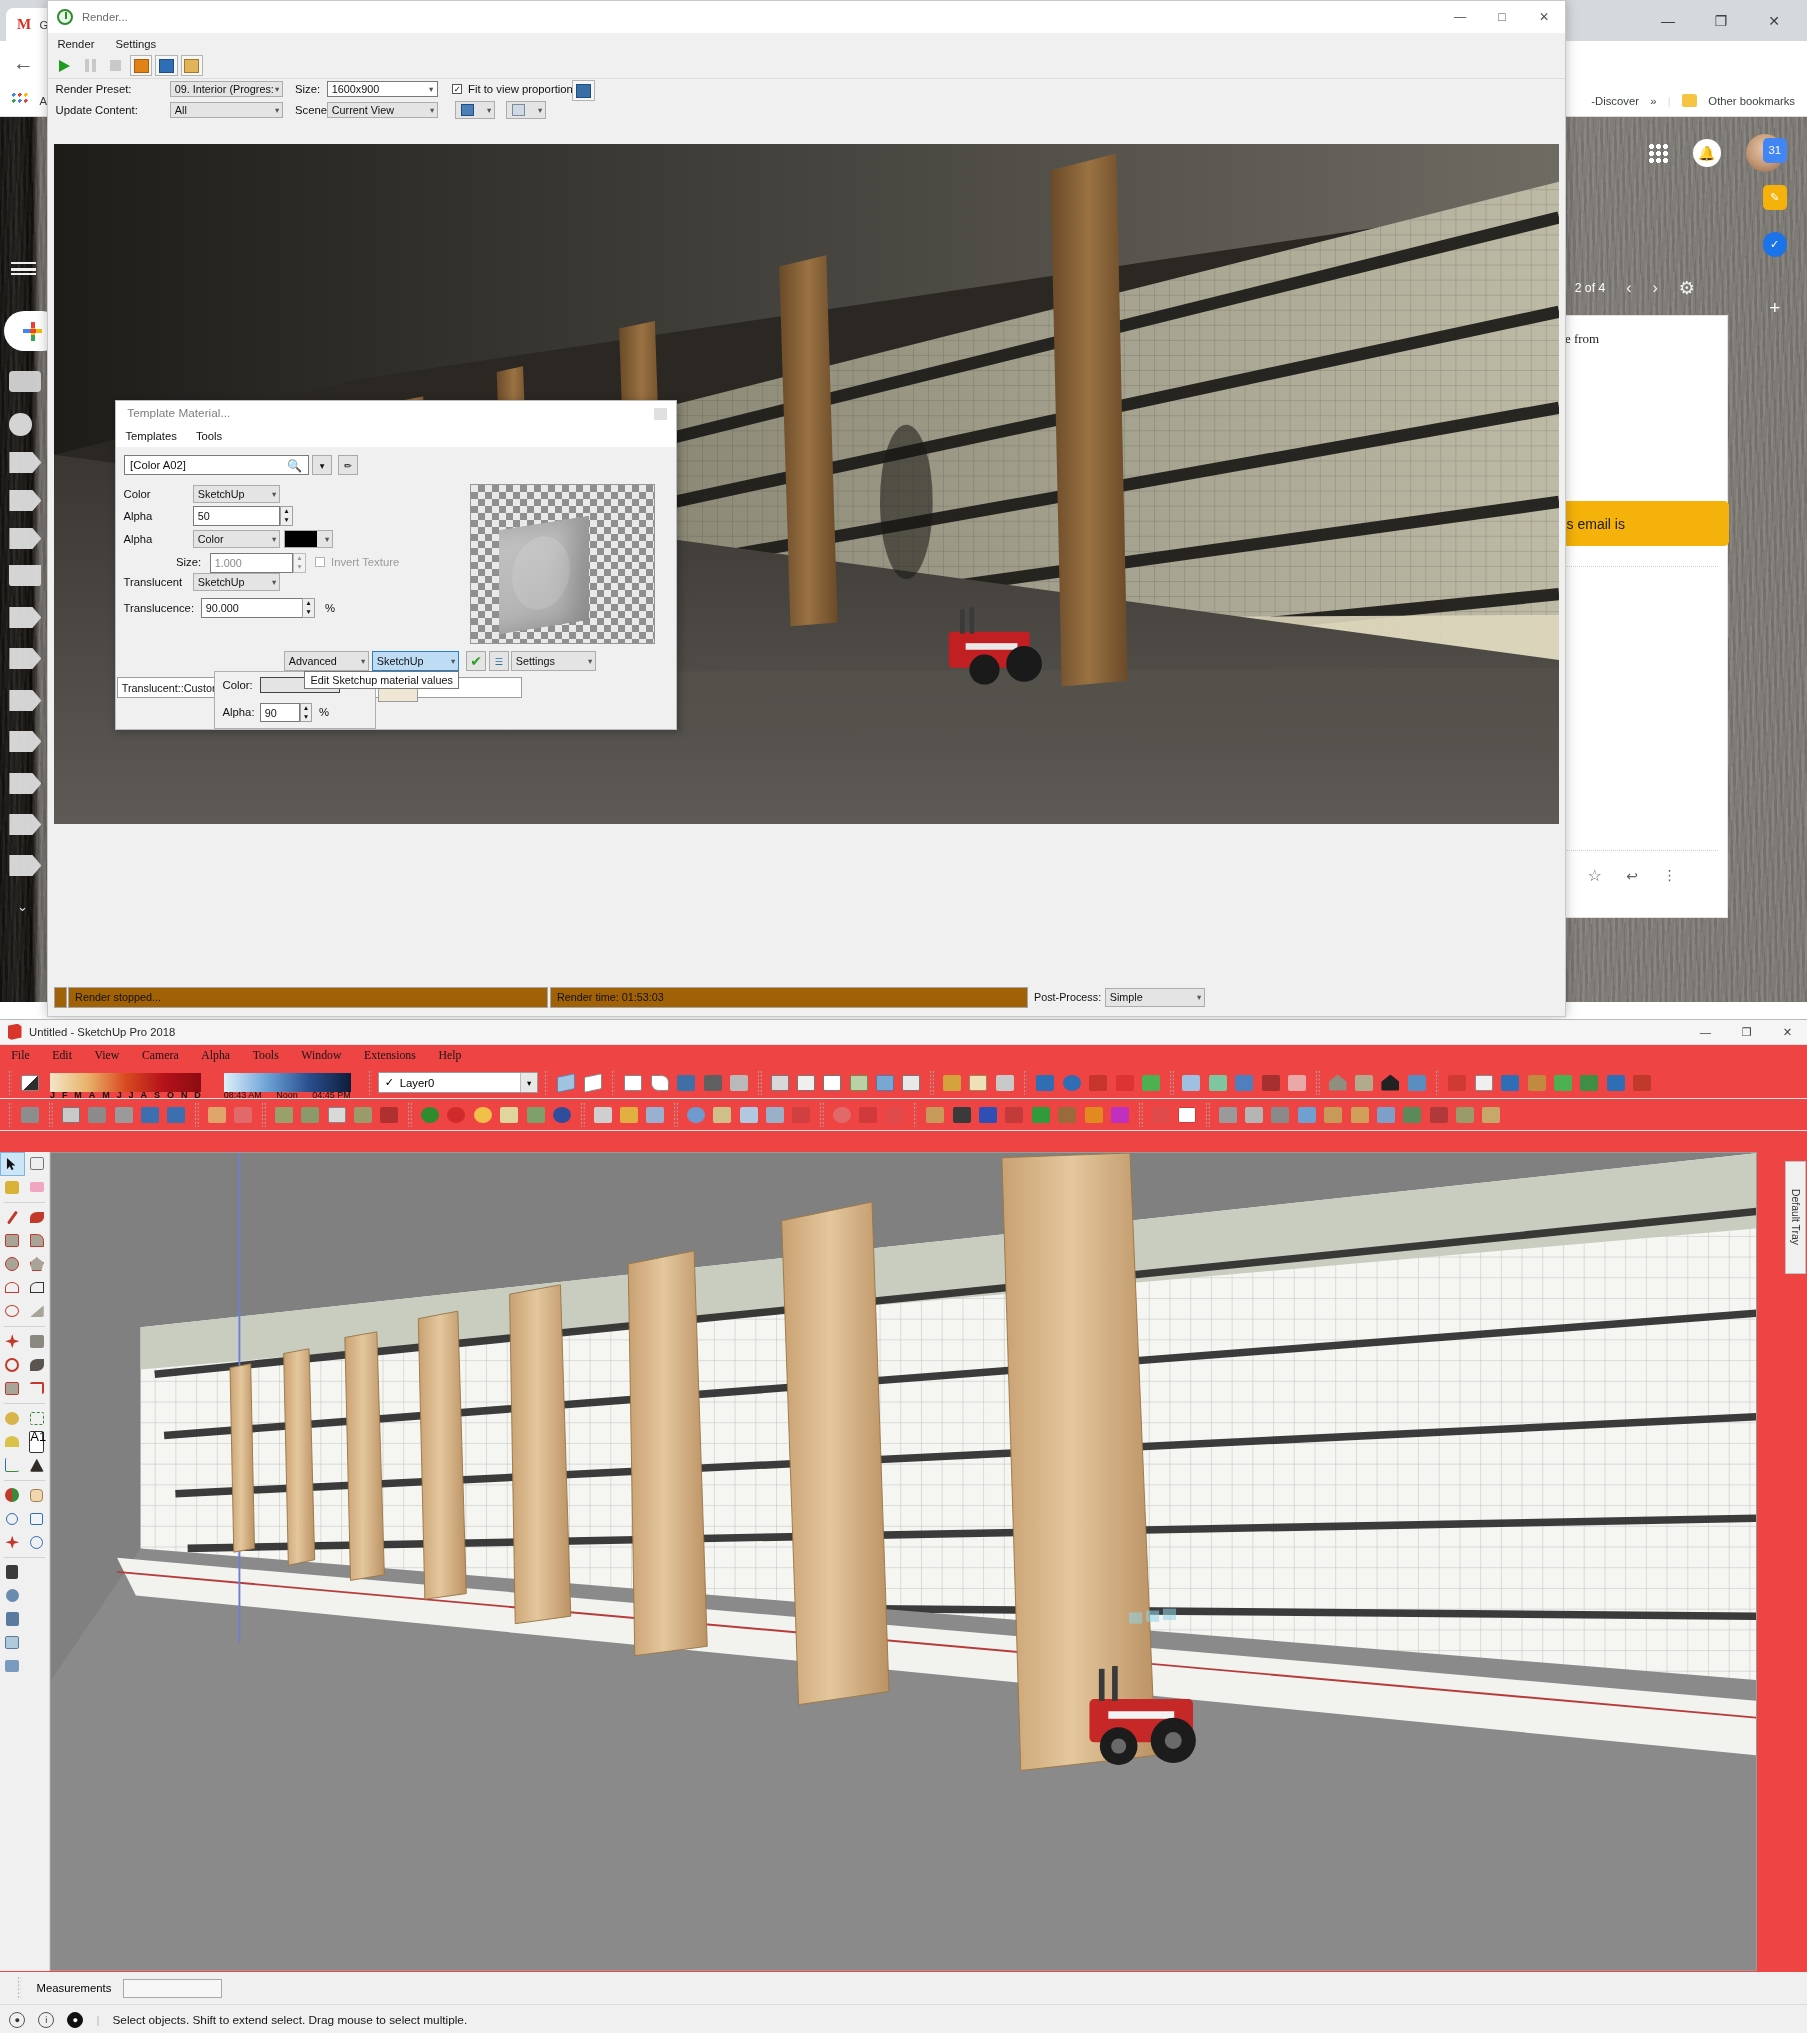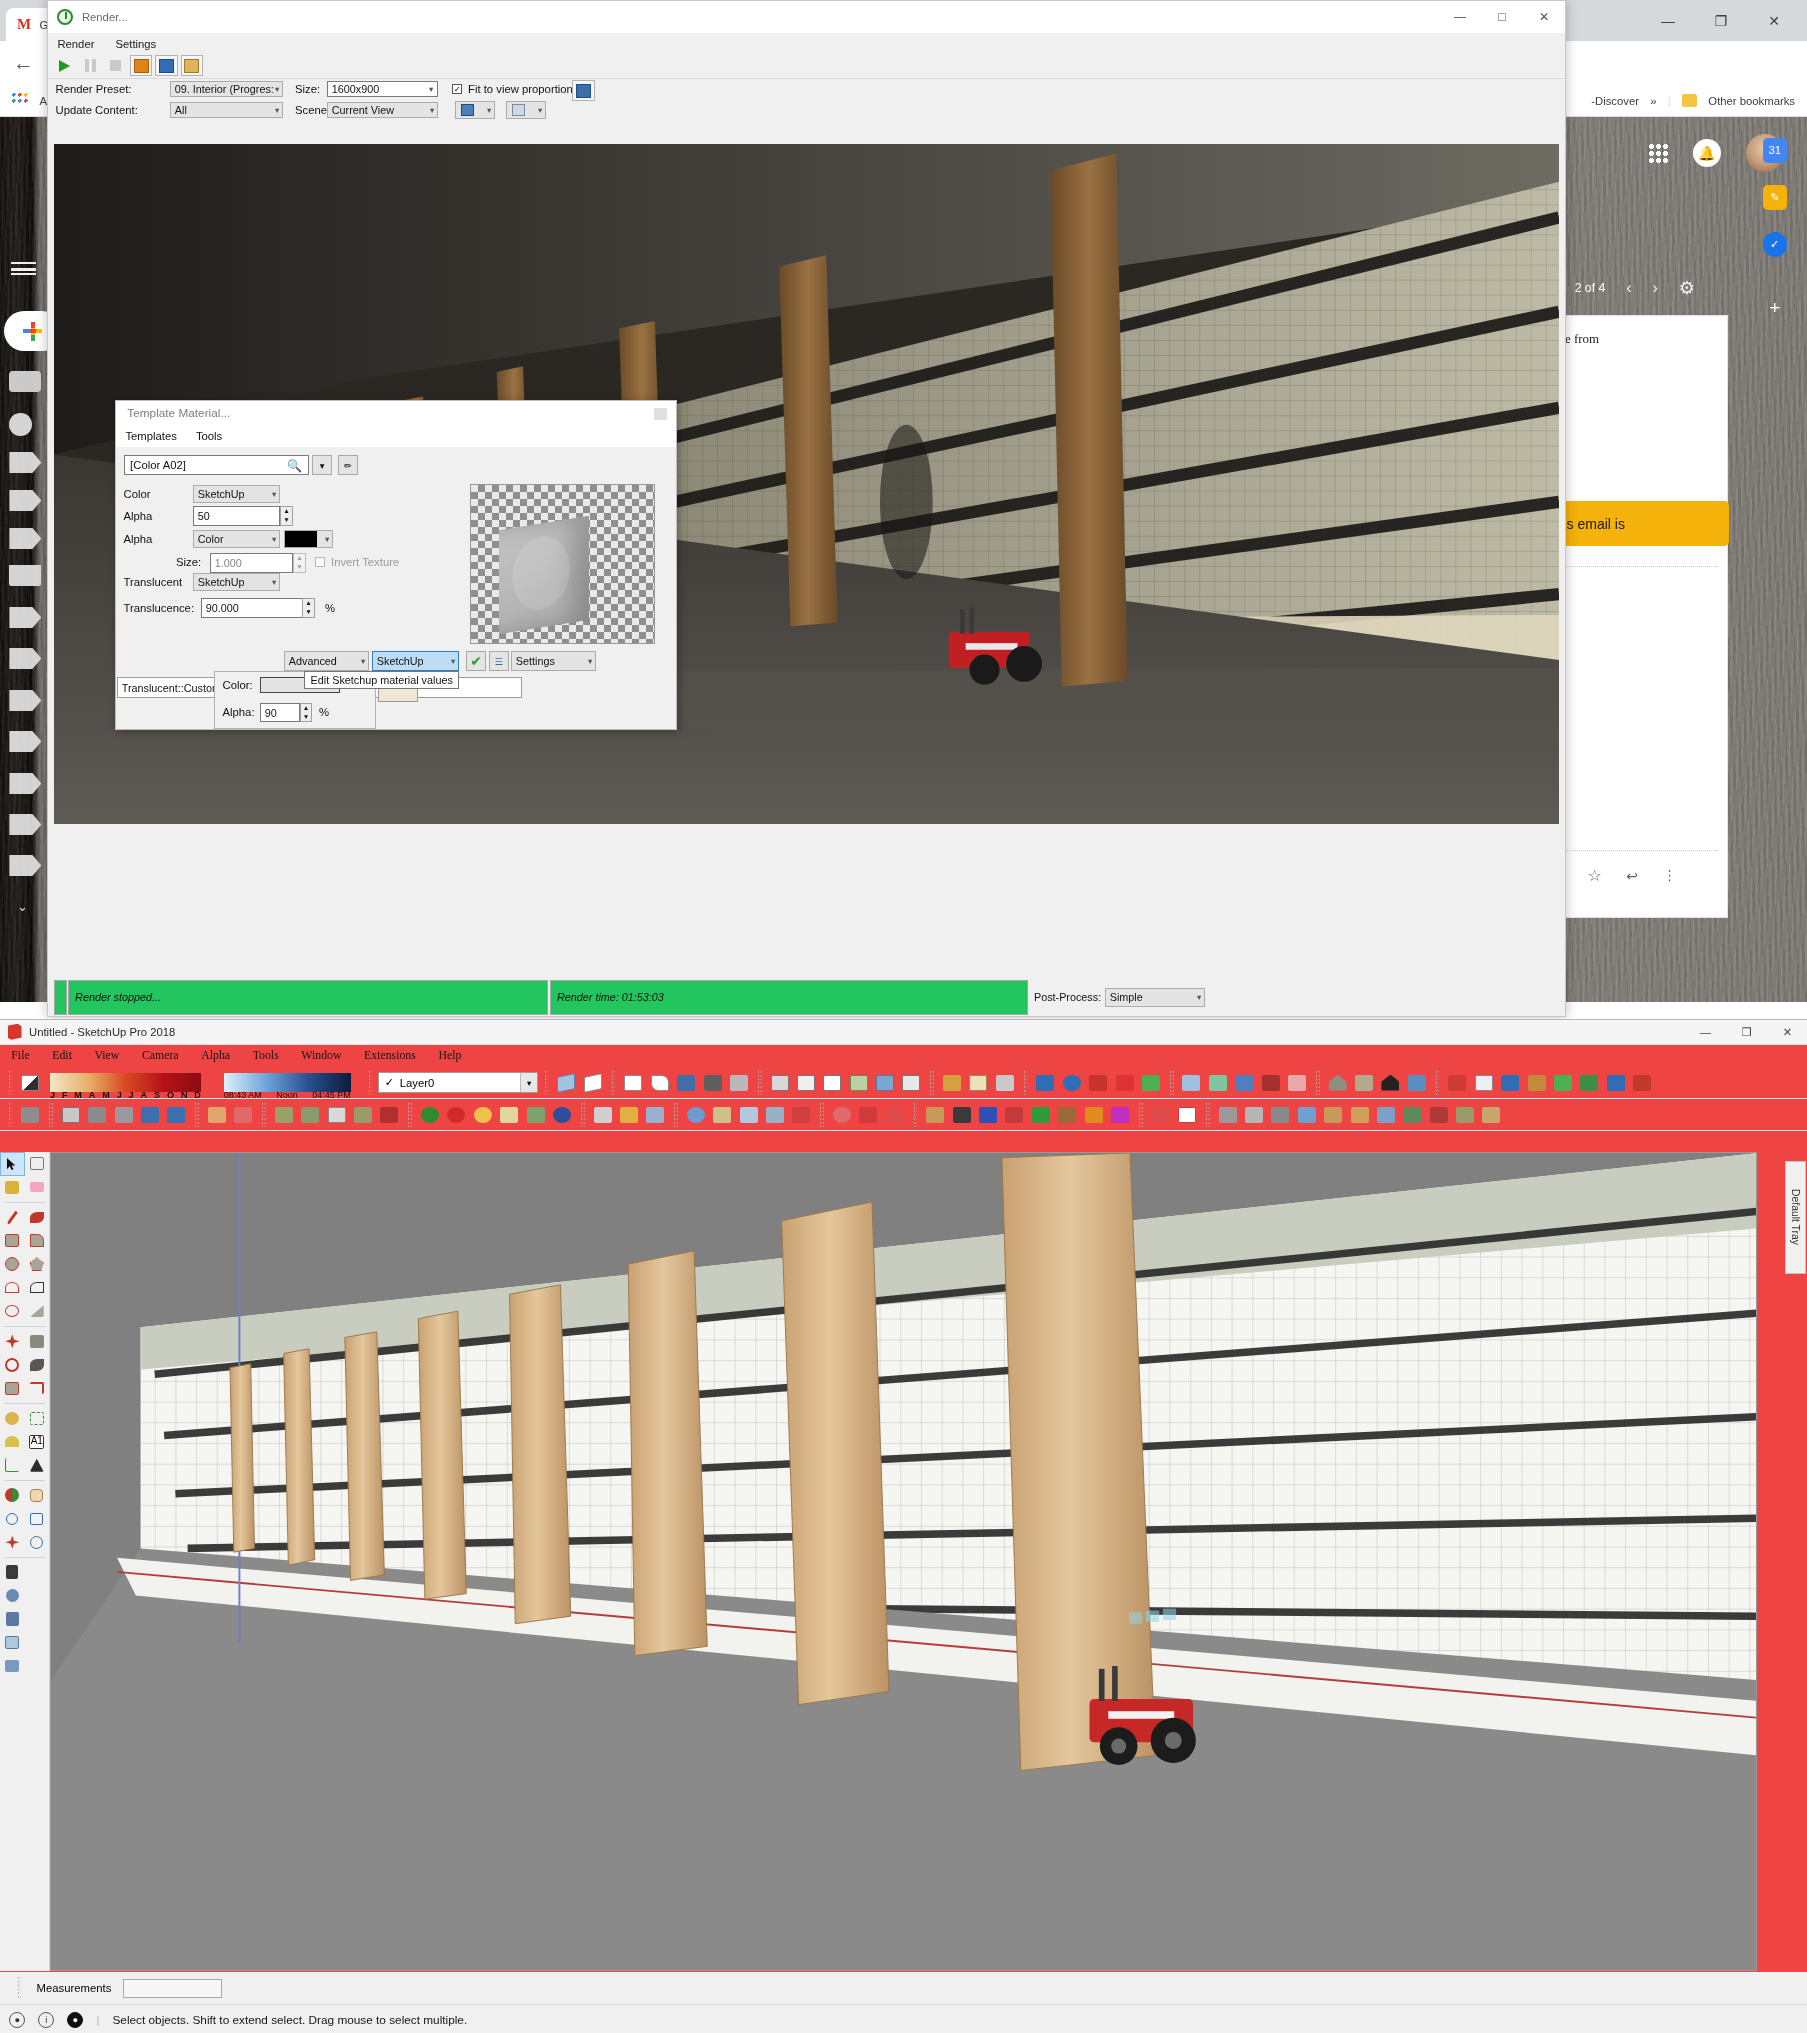--- a/index.html
+++ b/index.html
@@ -140,22 +140,22 @@
          font-size:10.8px; color:#111; display:flex; align-items:center; padding-left:3.8px; }
   .chk { position:absolute; width:10.4px; height:10.4px; border:0.9px solid #555; background:#fff;
          display:flex; align-items:center; justify-content:center; font-size:8.5px; color:#111;}
 
   .rw-canvas { position:absolute; left:5.6px; top:143px; width:1505px; height:680px; background:#f0f0f0; }
   .render-img { position:absolute; left:0; top:0; width:1505px; height:680px; overflow:hidden;
                 background:#2a2723; }
 
   .rw-status { position:absolute; left:5.6px; bottom:7.5px; width:1507px; height:22.6px; display:flex;
                align-items:center; font-size:10.8px; color:#111; }
-  .stat-box { height:35px; border:0.9px solid #a5a5a5; background:#22c55e; display:flex;
-              align-items:center; padding-left:5.6px;font-style:italic; }
+  .stat-box { height:21px; border:0.9px solid #a5a5a5; background:#a16207; display:flex;
+              align-items:center; padding-left:5.6px; }
 
   
   #sketchup { position:absolute; left:0; top:1019px; width:1808px; height:1015px; background:#ef4444;
               border-top:0.9px solid #b9b9b9; }
   .su-title { height:24.5px; background:#f5f5f5; display:flex; align-items:center; gap:7.5px; padding-left:7.5px;
               border-bottom:0.9px solid #e2e2e2; font-size:11.3px; color:#2a2a2a; }
   .su-logo { width:14px; height:16px; background:#d8362a;
              clip-path:polygon(0 12%,72% 0,100% 16%,100% 86%,28% 100%,0 88%); }
   .su-winbtns { position:absolute; right:0; top:0; display:flex; }
   .su-wb { width:41px; height:24.5px; display:flex; align-items:center; justify-content:center;
@@ -1043,21 +1043,21 @@
         </div>
       <div class="lt">
           <span class="shade" style="width:14px;height:13px;background:transparent;border:0.9px dashed #3a8a3a;"></span>
         </div>
     </div>
     <div class="lt-row">
       <div class="lt">
           <span class="shade" style="width:14px;height:11.3px;background:#d8c24a;border-radius:50% 50% 0 0;"></span>
         </div>
       <div class="lt">
-          <span class="shade" style="width:15px;height:14px;background:#fff;border:0.9px solid #333;font-size:10px;text-align:center;line-height:10.4px;">A1</span>
+          <span class="shade" style="width:15px;height:22px;background:#fff;border:0.9px solid #333;font-size:13px;text-align:center;line-height:10.4px;">A1</span>
         </div>
     </div>
     <div class="lt-row">
       <div class="lt">
           <span class="shade" style="width:14px;height:14px;background:transparent;border-left:1.9px solid #2f6db5;border-bottom:1.9px solid #3a8a3a;"></span>
         </div>
       <div class="lt">
           <span class="shade" style="width:14px;height:13px;background:#2e2b28;clip-path:polygon(50% 0,100% 100%,0 100%);"></span>
         </div>
     </div>

